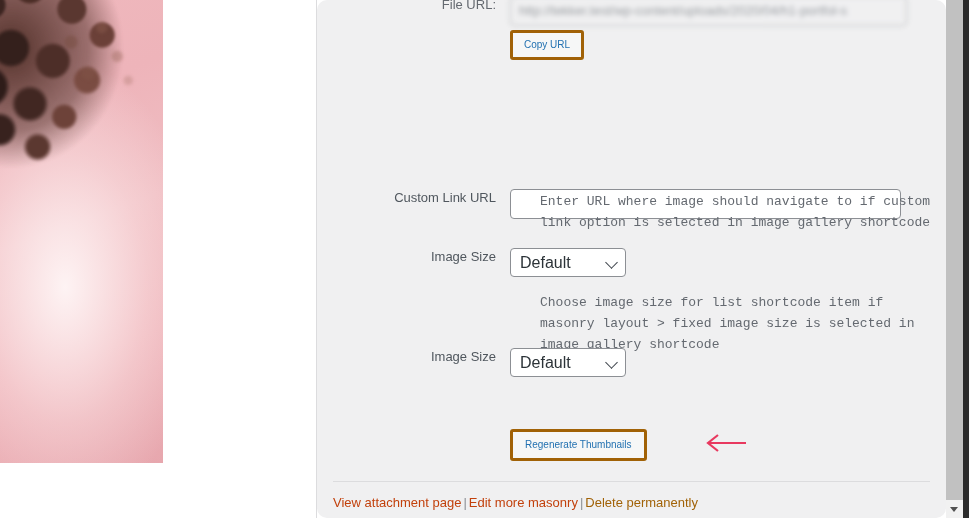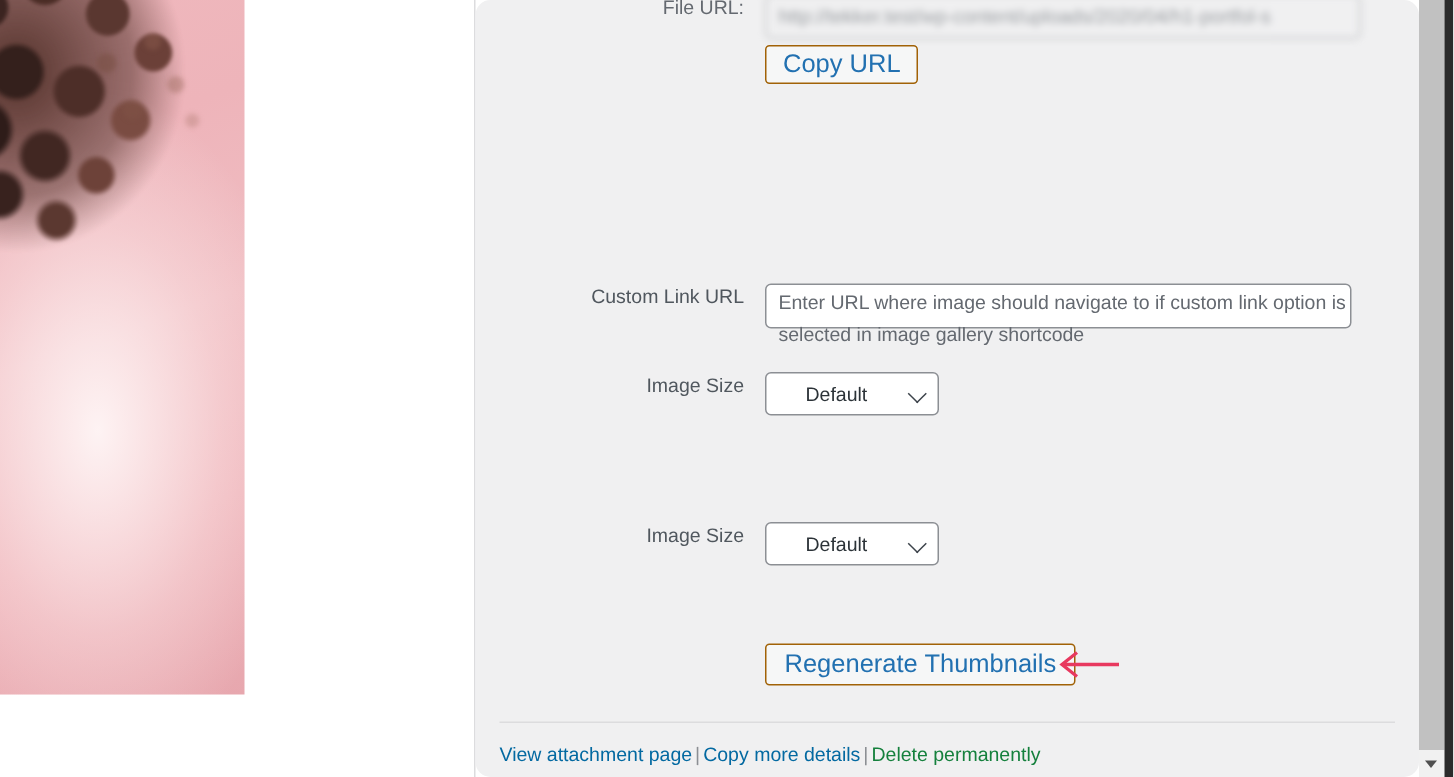--- a/index.html
+++ b/index.html
@@ -125,24 +125,24 @@
     overflow: hidden;
     line-height: 28px;
   }
 
   .copy-url-row { left: 0; top: 30px; width: 629px; }
 
   .btn-secondary {
     display: inline-block;
     padding: 5px 11px;
     background: #f6f7f7;
-    border: 1px solid #a16207;
+    border: 3px solid #a16207;
     border-radius: 3px;
     color: #2271b1;
-    font-size: 17px;
+    font-size: 10px;
     line-height: 14px;
     font-family: "Liberation Sans", sans-serif;
     cursor: pointer;
     white-space: nowrap;
   }
 
   .required-note {
     position: absolute;
     left: 16px; top: 81px;
     font-size: 13px;
@@ -159,44 +159,45 @@
     border-radius: 4px;
     background: #ffffff;
     color: #2c3338;
     font-size: 13px;
     font-family: "Liberation Sans", sans-serif;
     outline: none;
   }
 
   .helper {
     position: absolute;
-    left: 202px;
+    left: 223px;
     width: 392px;
     font-size: 13px;
     line-height: 21px;
     color: #646970;
+    font-family: Liberation Mono, monospace;
   }
   .helper-1 { top: 191px; }
   .helper-2 { top: 292px; }
   .helper-3 { top: 392px; }
 
   .image-size-row-1 { left: 0; top: 248px; width: 629px; }
   .image-size-row-2 { left: 0; top: 348px; width: 629px; }
 
   .select-box {
     position: relative;
     width: 116px;
     height: 29px;
     background: #ffffff;
     border: 1px solid #8c8f94;
     border-radius: 4px;
-    font-size: 13px;
+    font-size: 16px;
     color: #2c3338;
     line-height: 27px;
-    padding-left: 26px;
+    padding-left: 9px;
     cursor: pointer;
     user-select: none;
   }
   .select-box .chev {
     position: absolute;
     right: 9px; top: 9px;
     width: 9px; height: 9px;
     border-right: 1.6px solid #3c434a;
     border-bottom: 1.6px solid #3c434a;
     transform: rotate(45deg);
@@ -222,25 +223,25 @@
 
   .footer-links {
     position: absolute;
     left: 16px; top: 494px;
     font-size: 13px;
     line-height: 17px;
     color: #646970;
     white-space: nowrap;
   }
   .footer-links a {
-    color: #0369a1;
+    color: #c2410c;
     text-decoration: none;
     cursor: pointer;
   }
-  .footer-links a.danger { color: #15803d; }
+  .footer-links a.danger { color: #a16207; }
   .footer-links .sep { color: #8c8f94; padding: 0 2px; }
 
   
   .scroll-track {
     position: absolute;
     left: 946px; top: 0;
     width: 17px; height: 518px;
     background: #f1f1f1;
   }
   .scroll-thumb {
@@ -313,20 +314,21 @@
 
     <div class="row image-size-row-1">
       <div class="field-label dark">Image Size</div>
       <div class="field-control">
         <div class="select-box">
           <span>Default</span>
           <span class="chev"></span>
         </div>
       </div>
     </div>
+    <div class="helper helper-2">Choose image size for list shortcode item if masonry layout &gt; fixed image size is selected in image gallery shortcode</div>
 
     <div class="row image-size-row-2">
       <div class="field-label dark">Image Size</div>
       <div class="field-control">
         <div class="select-box">
           <span>Default</span>
           <span class="chev"></span>
         </div>
       </div>
     </div>
@@ -339,21 +341,21 @@
     </div>
 
     <svg class="arrow-annot" viewBox="0 0 45 18">
       <line x1="44" y1="9" x2="7" y2="9" stroke="#e8395f" stroke-width="2.2"></line>
       <polyline points="16,1 6,9 16,17" fill="none" stroke="#e8395f" stroke-width="2.2"></polyline>
     </svg>
 
     <div class="hr"></div>
 
     <div class="footer-links">
-      <a>View attachment page</a><span class="sep">|</span><a>Copy more details</a><span class="sep">|</span><a class="danger">Delete permanently</a>
+      <a>View attachment page</a><span class="sep">|</span><a>Edit more masonry</a><span class="sep">|</span><a class="danger">Delete permanently</a>
     </div>
 
   </div>
 
   <div class="scroll-track"></div>
   <div class="scroll-thumb"></div>
   <div class="scroll-arrow-down"></div>
   <div class="window-edge"></div>
 
 </div>

